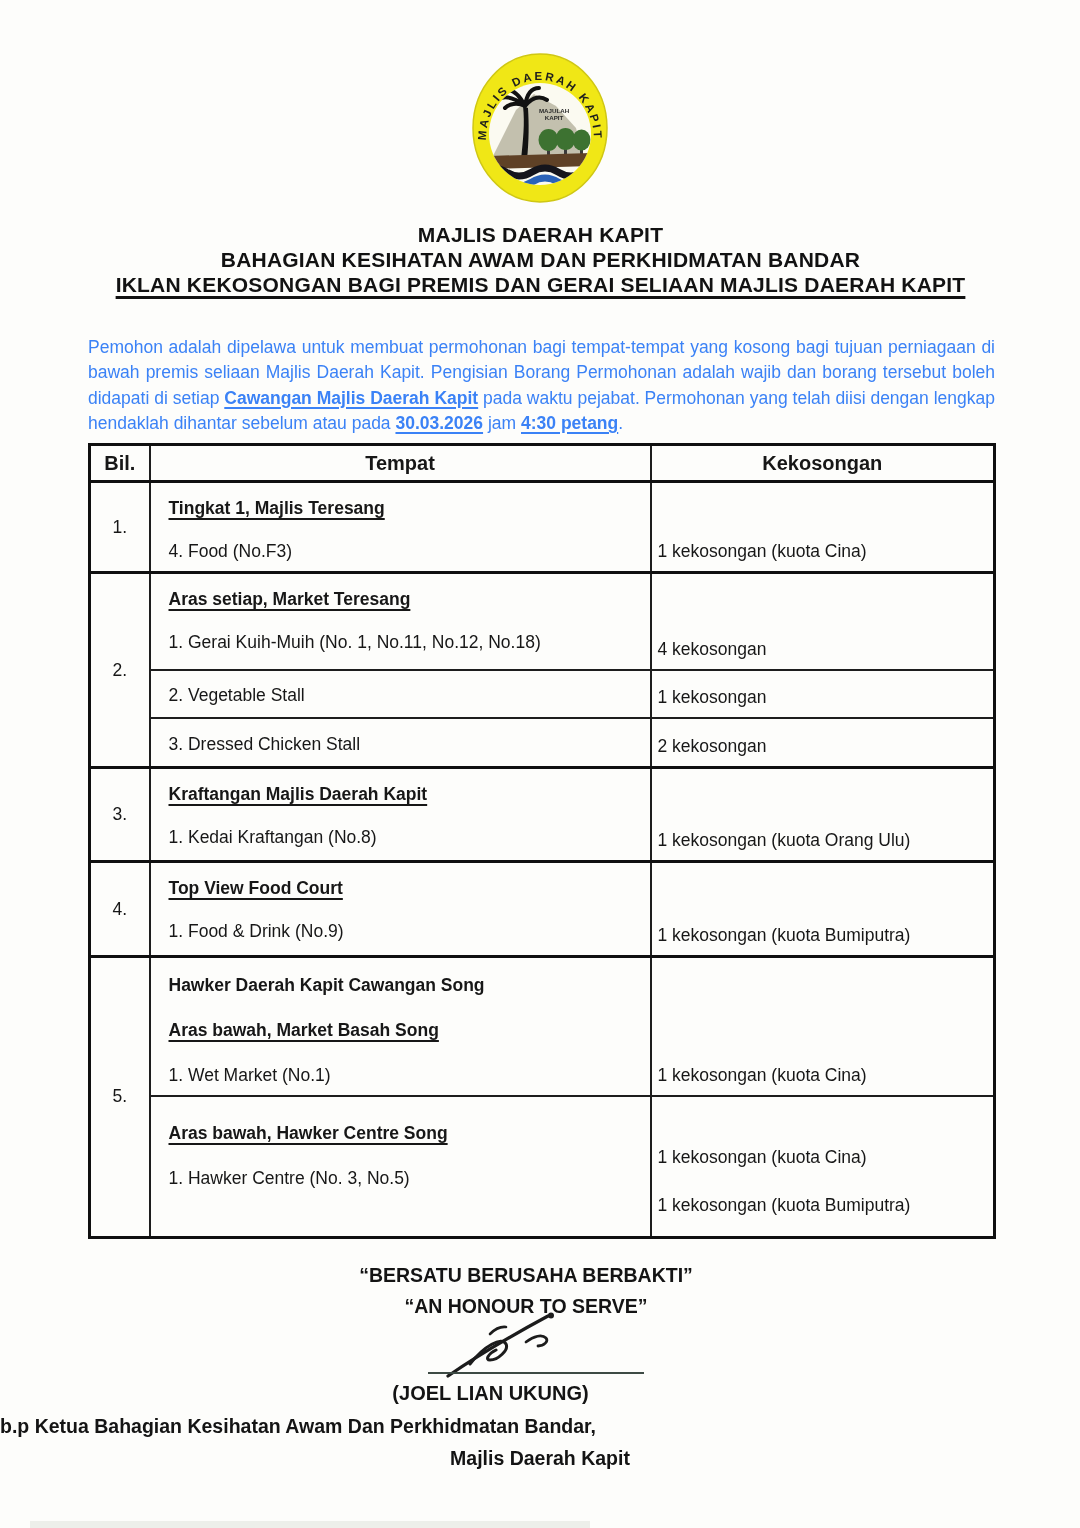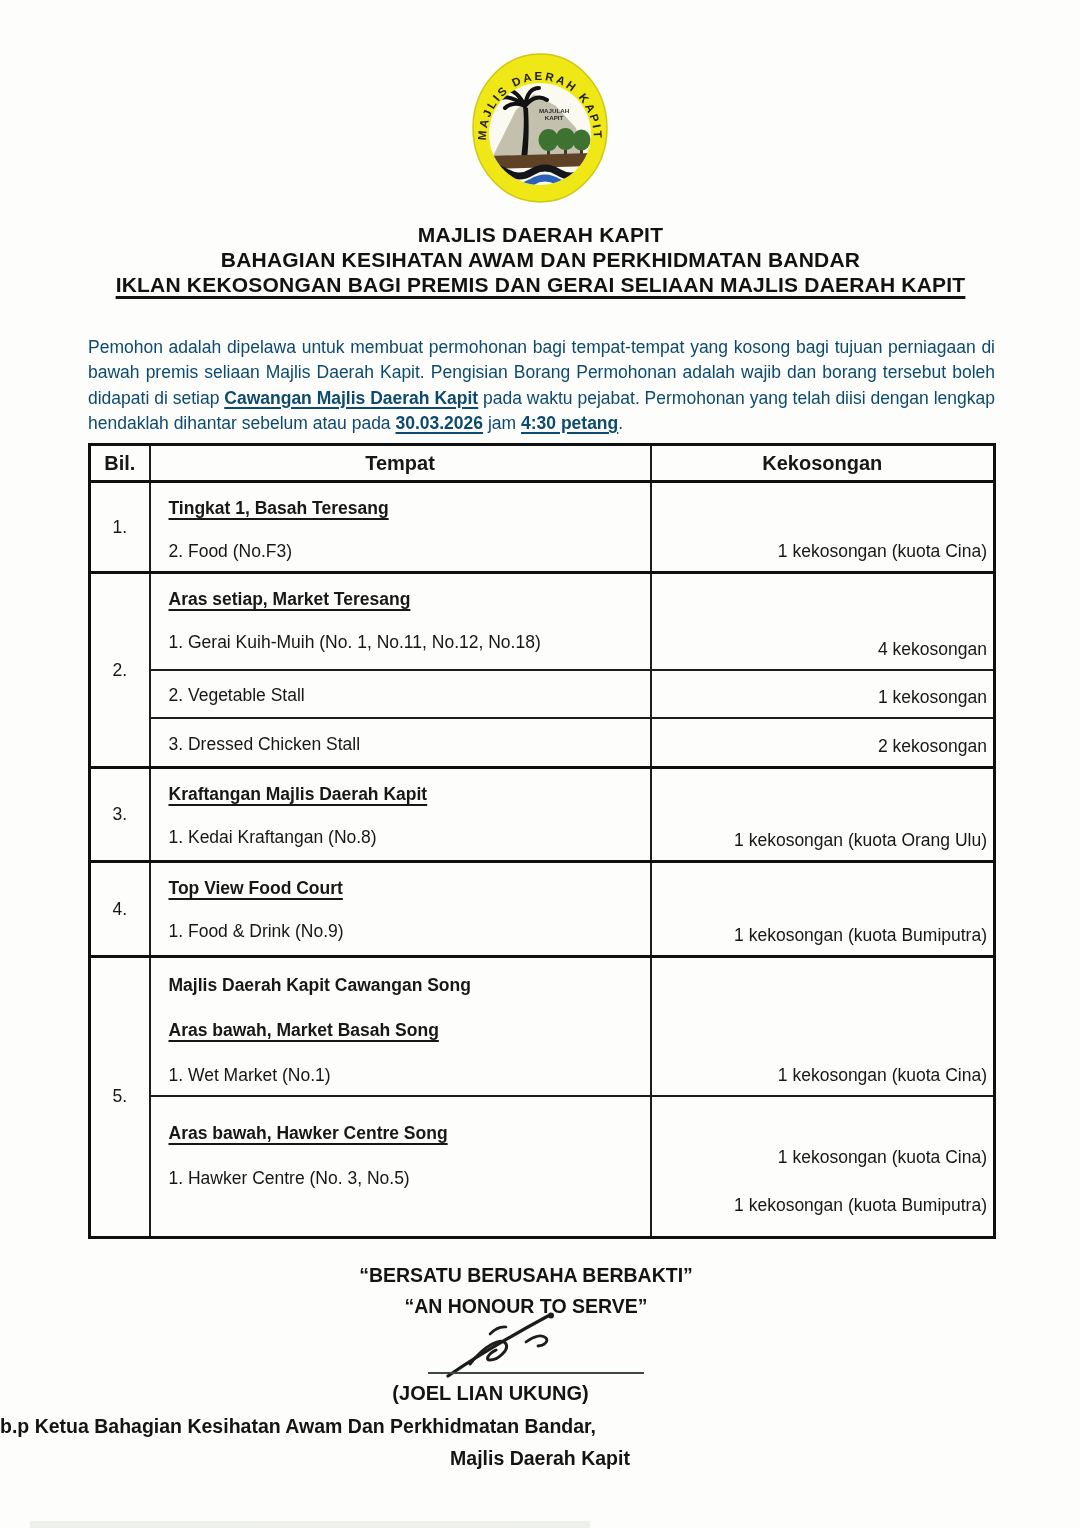--- a/index.html
+++ b/index.html
@@ -19,21 +19,21 @@
     position:absolute;left:88px;top:222px;width:905px;
     text-align:center;font-weight:bold;
     font-size:21px;line-height:25px;letter-spacing:.2px;
     color:#121212;
   }
   .title-underline{text-decoration:underline;text-decoration-thickness:2.5px;text-underline-offset:4px;}
   
   .intro{
     position:absolute;left:88px;top:317px;width:907px;
     font-size:17.5px;line-height:25.5px;
-    text-align:justify;color:#0c4a6e;
+    text-align:justify;color:#3b82f6;
   }
   .emph{font-weight:bold;text-decoration:underline;text-decoration-thickness:2px;text-underline-offset:3px;}
   
   .vac-table{
     position:absolute;left:88px;top:443px;
     border-collapse:collapse;table-layout:fixed;
     width:905px;
     font-size:17.5px;color:#171717;
   }
   .vac-table td,.vac-table th{border:2px solid #1d1d1d;padding:0;}
@@ -49,21 +49,21 @@
   td.tempat{vertical-align:top;padding:15px 8px 9px 18px;}
   td.tempat.bottom-only{vertical-align:bottom;padding:0 8px 11px 18px;}
   .place-heading{
     font-weight:bold;
     text-decoration:underline;text-decoration-thickness:2px;text-underline-offset:4px;
     margin-bottom:22px;
   }
   .place-heading.no-underline{text-decoration:none;}
   .place-heading.tight{margin-bottom:24px;}
   .place-item{margin-top:0;}
-  td.kek{vertical-align:bottom;text-align:right;padding:0 6px 9px 6px;}
+  td.kek{vertical-align:bottom;text-align:left;padding:0 6px 9px 6px;}
   td.kek.middle2{vertical-align:bottom;padding-bottom:20px;}
   td.kek .vac-line+.vac-line{margin-top:26px;}
   td.kek.middle2 .vac-line+.vac-line{margin-top:27px;}
   td.tempat.r5a{vertical-align:top;padding-top:17px;}
   td.tempat.r5b{vertical-align:top;padding-top:26px;margin-top:40px;}
   
   .motto{position:absolute;left:0;width:1052px;text-align:center;font-weight:bold;font-size:19.5px;color:#141414;}
   .motto-my{top:1264px;}
   .motto-en{top:1295px;}
   .signature{position:absolute;left:430px;top:1308px;width:240px;height:70px;}
@@ -133,22 +133,22 @@
     <tbody>
     <tr>
       <th>Bil.</th>
       <th>Tempat</th>
       <th>Kekosongan</th>
     </tr>
 
     <tr class="major" style="height:90px">
       <td class="bil">1.</td>
       <td class="tempat">
-        <div class="place-heading">Tingkat 1, Basah Teresang</div>
-        <div class="place-item">2. Food (No.F3)</div>
+        <div class="place-heading">Tingkat 1, Majlis Teresang</div>
+        <div class="place-item">4. Food (No.F3)</div>
       </td>
       <td class="kek">
             <div class="vac-line">1 kekosongan (kuota Cina)</div>
           </td>
     </tr>
 
     <tr class="major" style="height:97px">
       <td class="bil" rowspan="3">2.</td>
       <td class="tempat">
         <div class="place-heading">Aras setiap, Market Teresang</div>
@@ -193,21 +193,21 @@
         <div class="place-item">1. Food &amp; Drink (No.9)</div>
       </td>
       <td class="kek">
             <div class="vac-line">1 kekosongan (kuota Bumiputra)</div>
           </td>
     </tr>
 
     <tr class="major" style="height:135px">
       <td class="bil" rowspan="2">5.</td>
       <td class="tempat r5a">
-        <div class="place-heading no-underline tight">Majlis Daerah Kapit Cawangan Song</div>
+        <div class="place-heading no-underline tight">Hawker Daerah Kapit Cawangan Song</div>
         <div class="place-heading tight">Aras bawah, Market Basah Song</div>
         <div class="place-item">1. Wet Market (No.1)</div>
       </td>
       <td class="kek">
             <div class="vac-line">1 kekosongan (kuota Cina)</div>
           </td>
     </tr>
     <tr class="sub" style="height:141px">
       <td class="tempat r5b">
         <div class="place-heading tight">Aras bawah, Hawker Centre Song</div>

